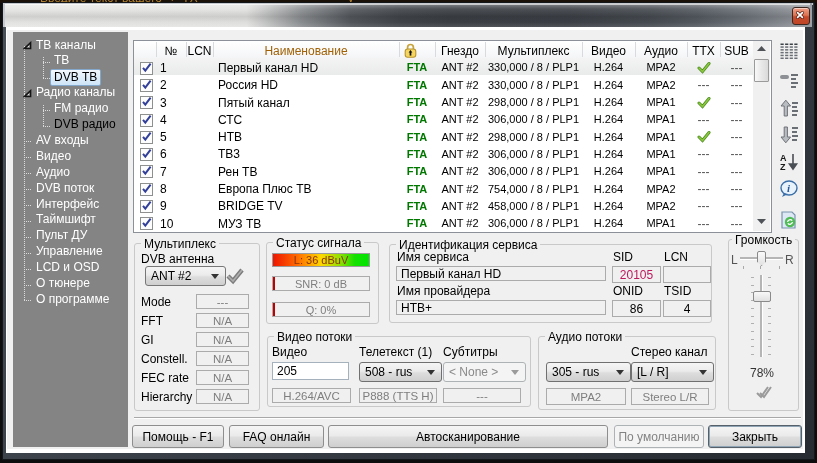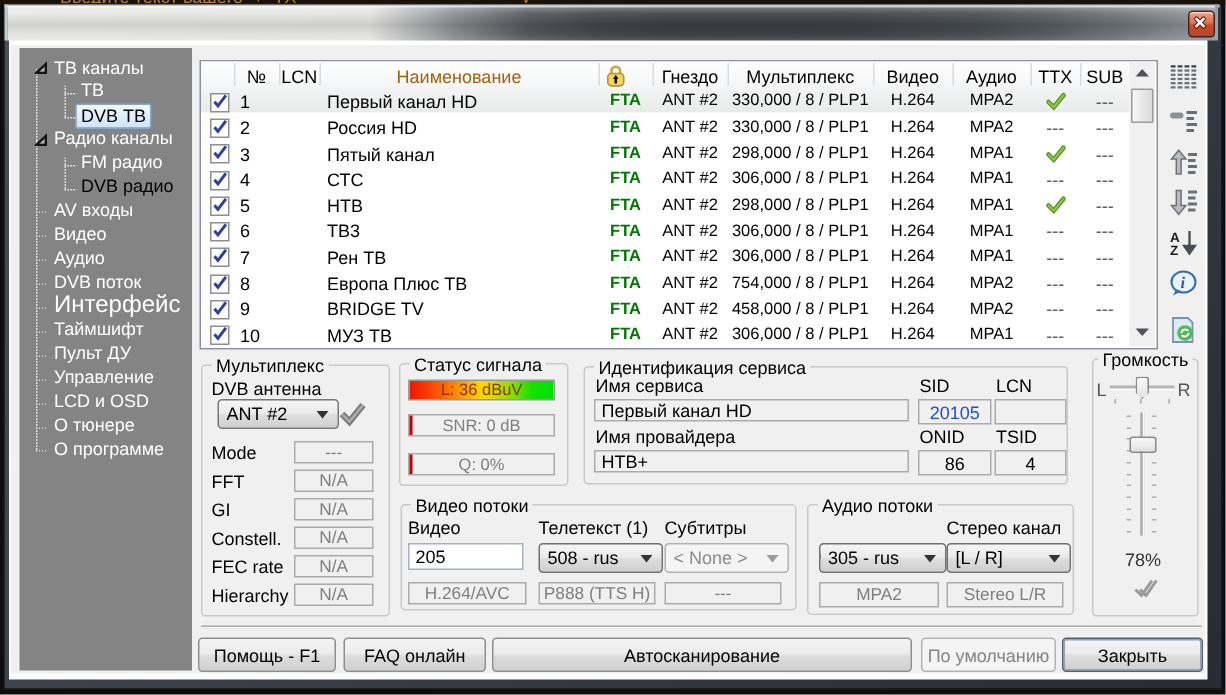--- a/index.html
+++ b/index.html
@@ -64,21 +64,21 @@
 <div style="position:absolute;left:41px;top:84.0px;color:#000000;font-size:12px;line-height:16px;white-space:nowrap;">DVB радио</div>
 <div style="position:absolute;left:11px;top:109.4px;width:8px;height:1px;background-image:repeating-linear-gradient(90deg,#dcdcdc 0 1px,rgba(0,0,0,0) 1px 2px);"></div>
 <div style="position:absolute;left:23px;top:99.9px;color:#ffffff;font-size:12px;line-height:16px;white-space:nowrap;">AV входы</div>
 <div style="position:absolute;left:11px;top:125.3px;width:8px;height:1px;background-image:repeating-linear-gradient(90deg,#dcdcdc 0 1px,rgba(0,0,0,0) 1px 2px);"></div>
 <div style="position:absolute;left:23px;top:115.8px;color:#ffffff;font-size:12px;line-height:16px;white-space:nowrap;">Видео</div>
 <div style="position:absolute;left:11px;top:141.2px;width:8px;height:1px;background-image:repeating-linear-gradient(90deg,#dcdcdc 0 1px,rgba(0,0,0,0) 1px 2px);"></div>
 <div style="position:absolute;left:23px;top:131.7px;color:#ffffff;font-size:12px;line-height:16px;white-space:nowrap;">Аудио</div>
 <div style="position:absolute;left:11px;top:157.1px;width:8px;height:1px;background-image:repeating-linear-gradient(90deg,#dcdcdc 0 1px,rgba(0,0,0,0) 1px 2px);"></div>
 <div style="position:absolute;left:23px;top:147.6px;color:#ffffff;font-size:12px;line-height:16px;white-space:nowrap;">DVB поток</div>
 <div style="position:absolute;left:11px;top:173.0px;width:8px;height:1px;background-image:repeating-linear-gradient(90deg,#dcdcdc 0 1px,rgba(0,0,0,0) 1px 2px);"></div>
-<div style="position:absolute;left:23px;top:163.5px;color:#ffffff;font-size:16px;line-height:16px;white-space:nowrap;">Интерфейс</div>
+<div style="position:absolute;left:23px;top:163.5px;color:#ffffff;font-size:12px;line-height:16px;white-space:nowrap;">Интерфейс</div>
 <div style="position:absolute;left:11px;top:188.9px;width:8px;height:1px;background-image:repeating-linear-gradient(90deg,#dcdcdc 0 1px,rgba(0,0,0,0) 1px 2px);"></div>
 <div style="position:absolute;left:23px;top:179.4px;color:#ffffff;font-size:12px;line-height:16px;white-space:nowrap;">Таймшифт</div>
 <div style="position:absolute;left:11px;top:204.8px;width:8px;height:1px;background-image:repeating-linear-gradient(90deg,#dcdcdc 0 1px,rgba(0,0,0,0) 1px 2px);"></div>
 <div style="position:absolute;left:23px;top:195.3px;color:#ffffff;font-size:12px;line-height:16px;white-space:nowrap;">Пульт ДУ</div>
 <div style="position:absolute;left:11px;top:220.7px;width:8px;height:1px;background-image:repeating-linear-gradient(90deg,#dcdcdc 0 1px,rgba(0,0,0,0) 1px 2px);"></div>
 <div style="position:absolute;left:23px;top:211.2px;color:#ffffff;font-size:12px;line-height:16px;white-space:nowrap;">Управление</div>
 <div style="position:absolute;left:11px;top:236.6px;width:8px;height:1px;background-image:repeating-linear-gradient(90deg,#dcdcdc 0 1px,rgba(0,0,0,0) 1px 2px);"></div>
 <div style="position:absolute;left:23px;top:227.1px;color:#ffffff;font-size:12px;line-height:16px;white-space:nowrap;">LCD и OSD</div>
 <div style="position:absolute;left:11px;top:252.5px;width:8px;height:1px;background-image:repeating-linear-gradient(90deg,#dcdcdc 0 1px,rgba(0,0,0,0) 1px 2px);"></div>
 <div style="position:absolute;left:23px;top:243.0px;color:#ffffff;font-size:12px;line-height:16px;white-space:nowrap;">О тюнере</div>
@@ -356,21 +356,21 @@
 <div class="gbl" style="left:273px;top:237px;">Статус сигнала</div>
 <div class="abs" style="left:272px;top:253px;width:96px;height:12px;border:1px solid #9a9a9a;background:linear-gradient(to right,#ee1500,#ff6a00 25%,#ffd800 50%,#8fe000 70%,#15e000 85%,#00e400);display:flex;align-items:center;justify-content:center;color:#8b3300;font-size:11px;">L: 36 dBuV</div>
 <div class="sunk" style="left:272px;top:276px;width:96px;height:13px;font-size:11px;">SNR: 0 dB<div style="position:absolute;left:0px;top:0;width:2px;height:100%;background:#c00000;"></div></div>
 <div class="sunk" style="left:272px;top:302px;width:96px;height:13px;font-size:11px;">Q: 0%<div style="position:absolute;left:0px;top:0;width:2px;height:100%;background:#c00000;"></div></div>
 <div class="gb" style="left:389px;top:244px;width:321px;height:77px;"></div>
 <div class="gbl" style="left:396px;top:239px;">Идентификация сервиса</div>
 <div class="lbl" style="left:397px;top:250px;">Имя сервиса</div>
 <div class="lbl" style="left:613px;top:250px;">SID</div>
 <div class="lbl" style="left:664px;top:250px;">LCN</div>
 <div class="sunk" style="left:396px;top:266px;width:210px;height:15px;color:#000;justify-content:flex-start;padding-left:4px;box-sizing:border-box;font-size:12px;">Первый канал HD</div>
-<div class="sunk" style="left:612px;top:266px;width:47px;height:15px;color:#1d4ed8;font-size:12px;">20105</div>
+<div class="sunk" style="left:612px;top:266px;width:47px;height:15px;color:#be185d;font-size:12px;">20105</div>
 <div class="sunk" style="left:663px;top:266px;width:46px;height:15px;"></div>
 <div class="lbl" style="left:397px;top:284px;">Имя провайдера</div>
 <div class="lbl" style="left:613px;top:284px;">ONID</div>
 <div class="lbl" style="left:664px;top:284px;">TSID</div>
 <div class="sunk" style="left:396px;top:300px;width:210px;height:15px;color:#000;justify-content:flex-start;padding-left:4px;box-sizing:border-box;font-size:12px;">НТВ+</div>
 <div class="sunk" style="left:612px;top:300px;width:47px;height:15px;color:#000;font-size:12px;">86</div>
 <div class="sunk" style="left:663px;top:300px;width:46px;height:15px;color:#000;font-size:12px;">4</div>
 <div class="gb" style="left:267px;top:336px;width:262px;height:69px;"></div>
 <div class="gbl" style="left:274px;top:331px;">Видео потоки</div>
 <div class="lbl" style="left:272px;top:345px;">Видео</div>

